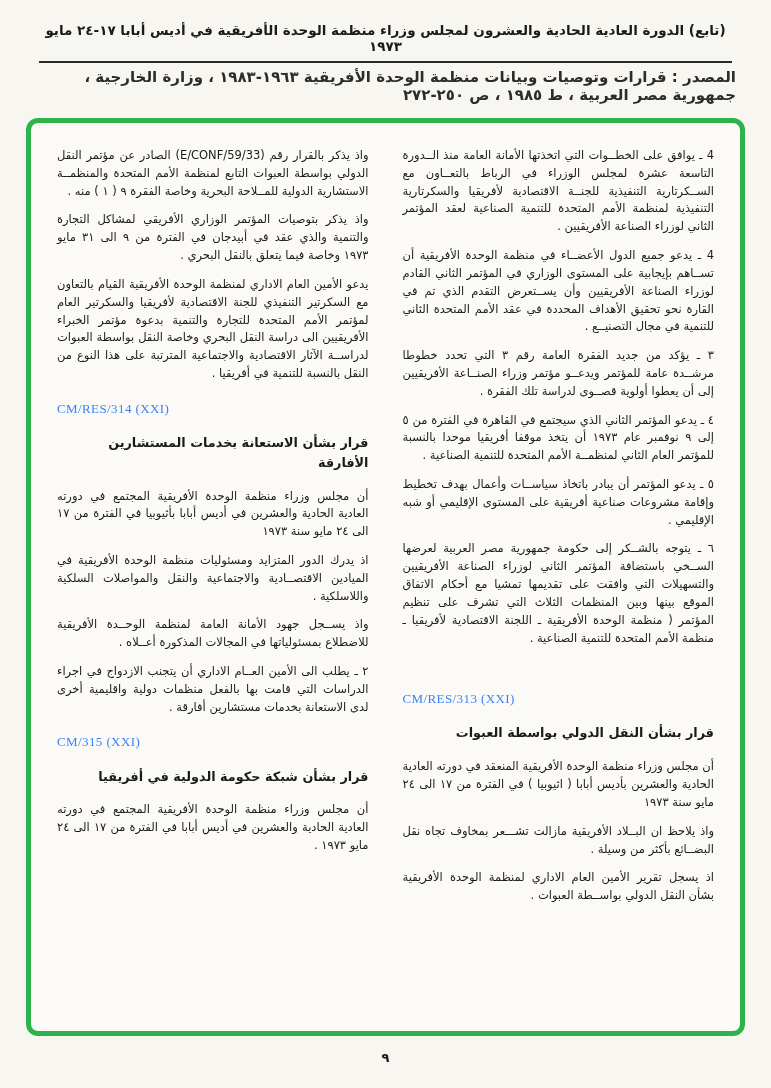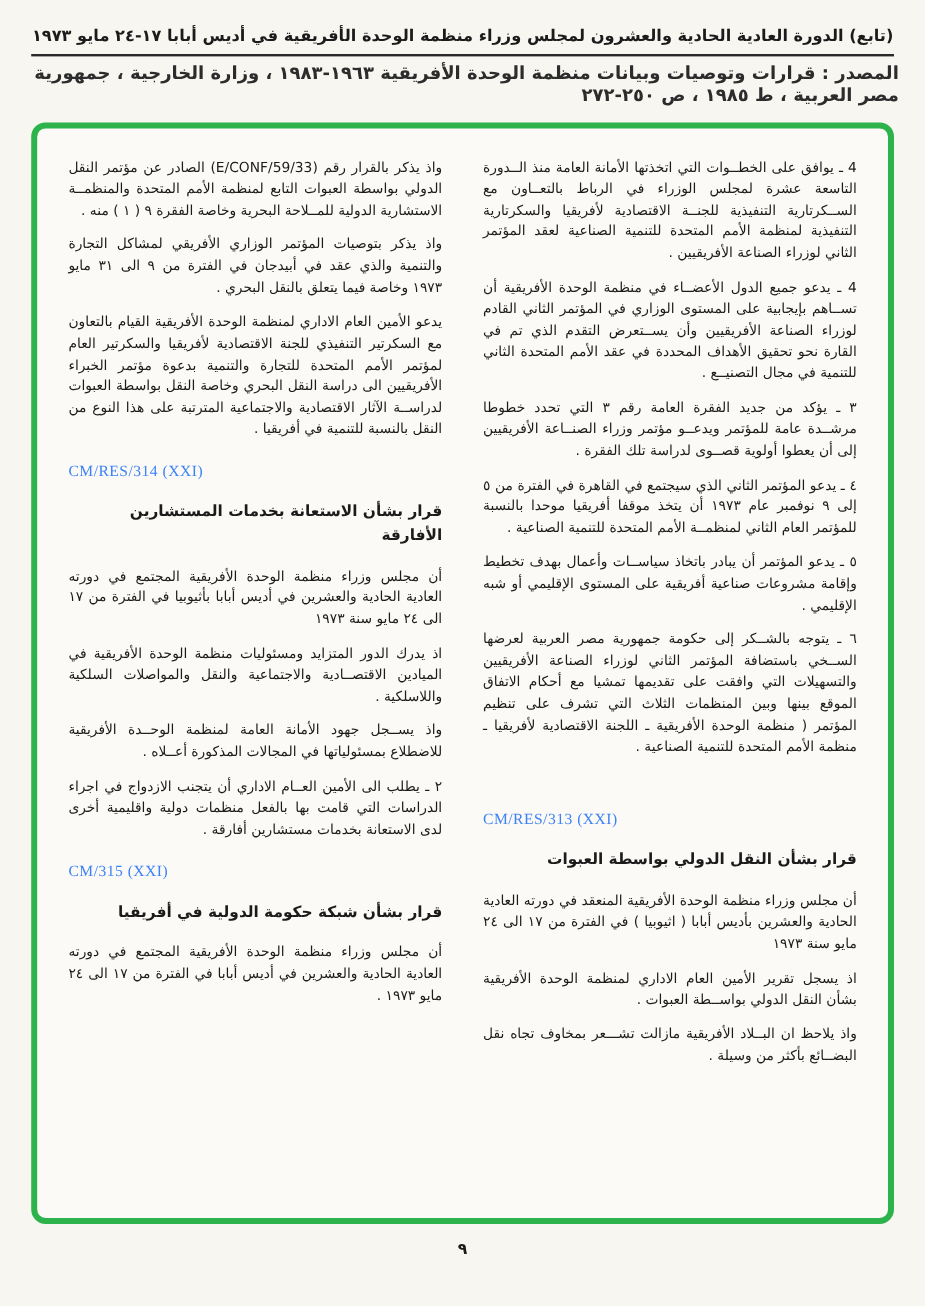--- a/index.html
+++ b/index.html
@@ -8,21 +8,21 @@
     width: 771px;
     min-height: 1088px;
     margin: 0 auto;
     font-family: "DejaVu Sans", sans-serif;
     color: #1b1b1b;
     direction: rtl;
   }
   .page { padding: 22px 0 10px; }
 
   
-  .header { padding: 0 22px; }
+  .header { padding: 0 35px; }
   .title {
     text-align: center;
     font-weight: bold;
     font-size: 13.5px;
     letter-spacing: 0.2px;
   }
   .rule {
     border-top: 2px solid #2a2a2a;
     margin: 7px 4px 5px;
   }
@@ -95,22 +95,22 @@
         <p>4 ـ يوافق على الخطــوات التي اتخذتها الأمانة العامة منذ الــدورة التاسعة عشرة لمجلس الوزراء في الرباط بالتعــاون مع الســكرتارية التنفيذية للجنــة الاقتصادية لأفريقيا والسكرتارية التنفيذية لمنظمة الأمم المتحدة للتنمية الصناعية لعقد المؤتمر الثاني لوزراء الصناعة الأفريقيين .</p>
         <p>4 ـ يدعو جميع الدول الأعضــاء في منظمة الوحدة الأفريقية أن تســاهم بإيجابية على المستوى الوزاري في المؤتمر الثاني القادم لوزراء الصناعة الأفريقيين وأن يســتعرض التقدم الذي تم في القارة نحو تحقيق الأهداف المحددة في عقد الأمم المتحدة الثاني للتنمية في مجال التصنيــع .</p>
         <p>٣ ـ يؤكد من جديد الفقرة العامة رقم ٣ التي تحدد خطوطا مرشــدة عامة للمؤتمر ويدعــو مؤتمر وزراء الصنــاعة الأفريقيين إلى أن يعطوا أولوية قصــوى لدراسة تلك الفقرة .</p>
         <p>٤ ـ يدعو المؤتمر الثاني الذي سيجتمع في القاهرة في الفترة من ٥ إلى ٩ نوفمبر عام ١٩٧٣ أن يتخذ موقفا أفريقيا موحدا بالنسبة للمؤتمر العام الثاني لمنظمــة الأمم المتحدة للتنمية الصناعية .</p>
         <p>٥ ـ يدعو المؤتمر أن يبادر باتخاذ سياســات وأعمال بهدف تخطيط وإقامة مشروعات صناعية أفريقية على المستوى الإقليمي أو شبه الإقليمي .</p>
         <p>٦ ـ يتوجه بالشــكر إلى حكومة جمهورية مصر العربية لعرضها الســخي باستضافة المؤتمر الثاني لوزراء الصناعة الأفريقيين والتسهيلات التي وافقت على تقديمها تمشيا مع أحكام الاتفاق الموقع بينها وبين المنظمات الثلاث التي تشرف على تنظيم المؤتمر ( منظمة الوحدة الأفريقية ـ اللجنة الاقتصادية لأفريقيا ـ منظمة الأمم المتحدة للتنمية الصناعية .</p>
 
         <div class="rescode mt-lg">CM/RES/313  (XXI)</div>
         <div class="restitle">قرار بشأن النقل الدولي بواسطة العبوات</div>
         <p>أن مجلس وزراء منظمة الوحدة الأفريقية المنعقد في دورته العادية الحادية والعشرين بأديس أبابا ( اثيوبيا ) في الفترة من ١٧ الى ٢٤ مايو سنة ١٩٧٣</p>
+        <p>واذ يلاحظ ان البــلاد الأفريقية مازالت تشـــعر بمخاوف تجاه نقل البضــائع بأكثر من وسيلة .</p>
         <p>اذ يسجل تقرير الأمين العام الاداري لمنظمة الوحدة الأفريقية بشأن النقل الدولي بواســطة العبوات .</p>
-        <p>واذ يلاحظ ان البــلاد الأفريقية مازالت تشـــعر بمخاوف تجاه نقل البضــائع بأكثر من وسيلة .</p>
       </div>
 
       <div class="col">
         <p>واذ يذكر بالقرار رقم (E/CONF/59/33) الصادر عن مؤتمر النقل الدولي بواسطة العبوات التابع لمنظمة الأمم المتحدة والمنظمــة الاستشارية الدولية للمــلاحة البحرية وخاصة الفقرة ٩ ( ١ ) منه .</p>
         <p>واذ يذكر بتوصيات المؤتمر الوزاري الأفريقي لمشاكل التجارة والتنمية والذي عقد في أبيدجان في الفترة من ٩ الى ٣١ مايو ١٩٧٣ وخاصة فيما يتعلق بالنقل البحري .</p>
         <p>يدعو الأمين العام الاداري لمنظمة الوحدة الأفريقية القيام بالتعاون مع السكرتير التنفيذي للجنة الاقتصادية لأفريقيا والسكرتير العام لمؤتمر الأمم المتحدة للتجارة والتنمية بدعوة مؤتمر الخبراء الأفريقيين الى دراسة النقل البحري وخاصة النقل بواسطة العبوات لدراســة الآثار الاقتصادية والاجتماعية المترتبة على هذا النوع من النقل بالنسبة للتنمية في أفريقيا .</p>
 
         <div class="rescode mt-md">CM/RES/314  (XXI)</div>
         <div class="restitle">قرار بشأن الاستعانة بخدمات المستشارين الأفارقة</div>
         <p>أن مجلس وزراء منظمة الوحدة الأفريقية المجتمع في دورته العادية الحادية والعشرين في أديس أبابا بأثيوبيا في الفترة من ١٧ الى ٢٤ مايو سنة ١٩٧٣</p>

